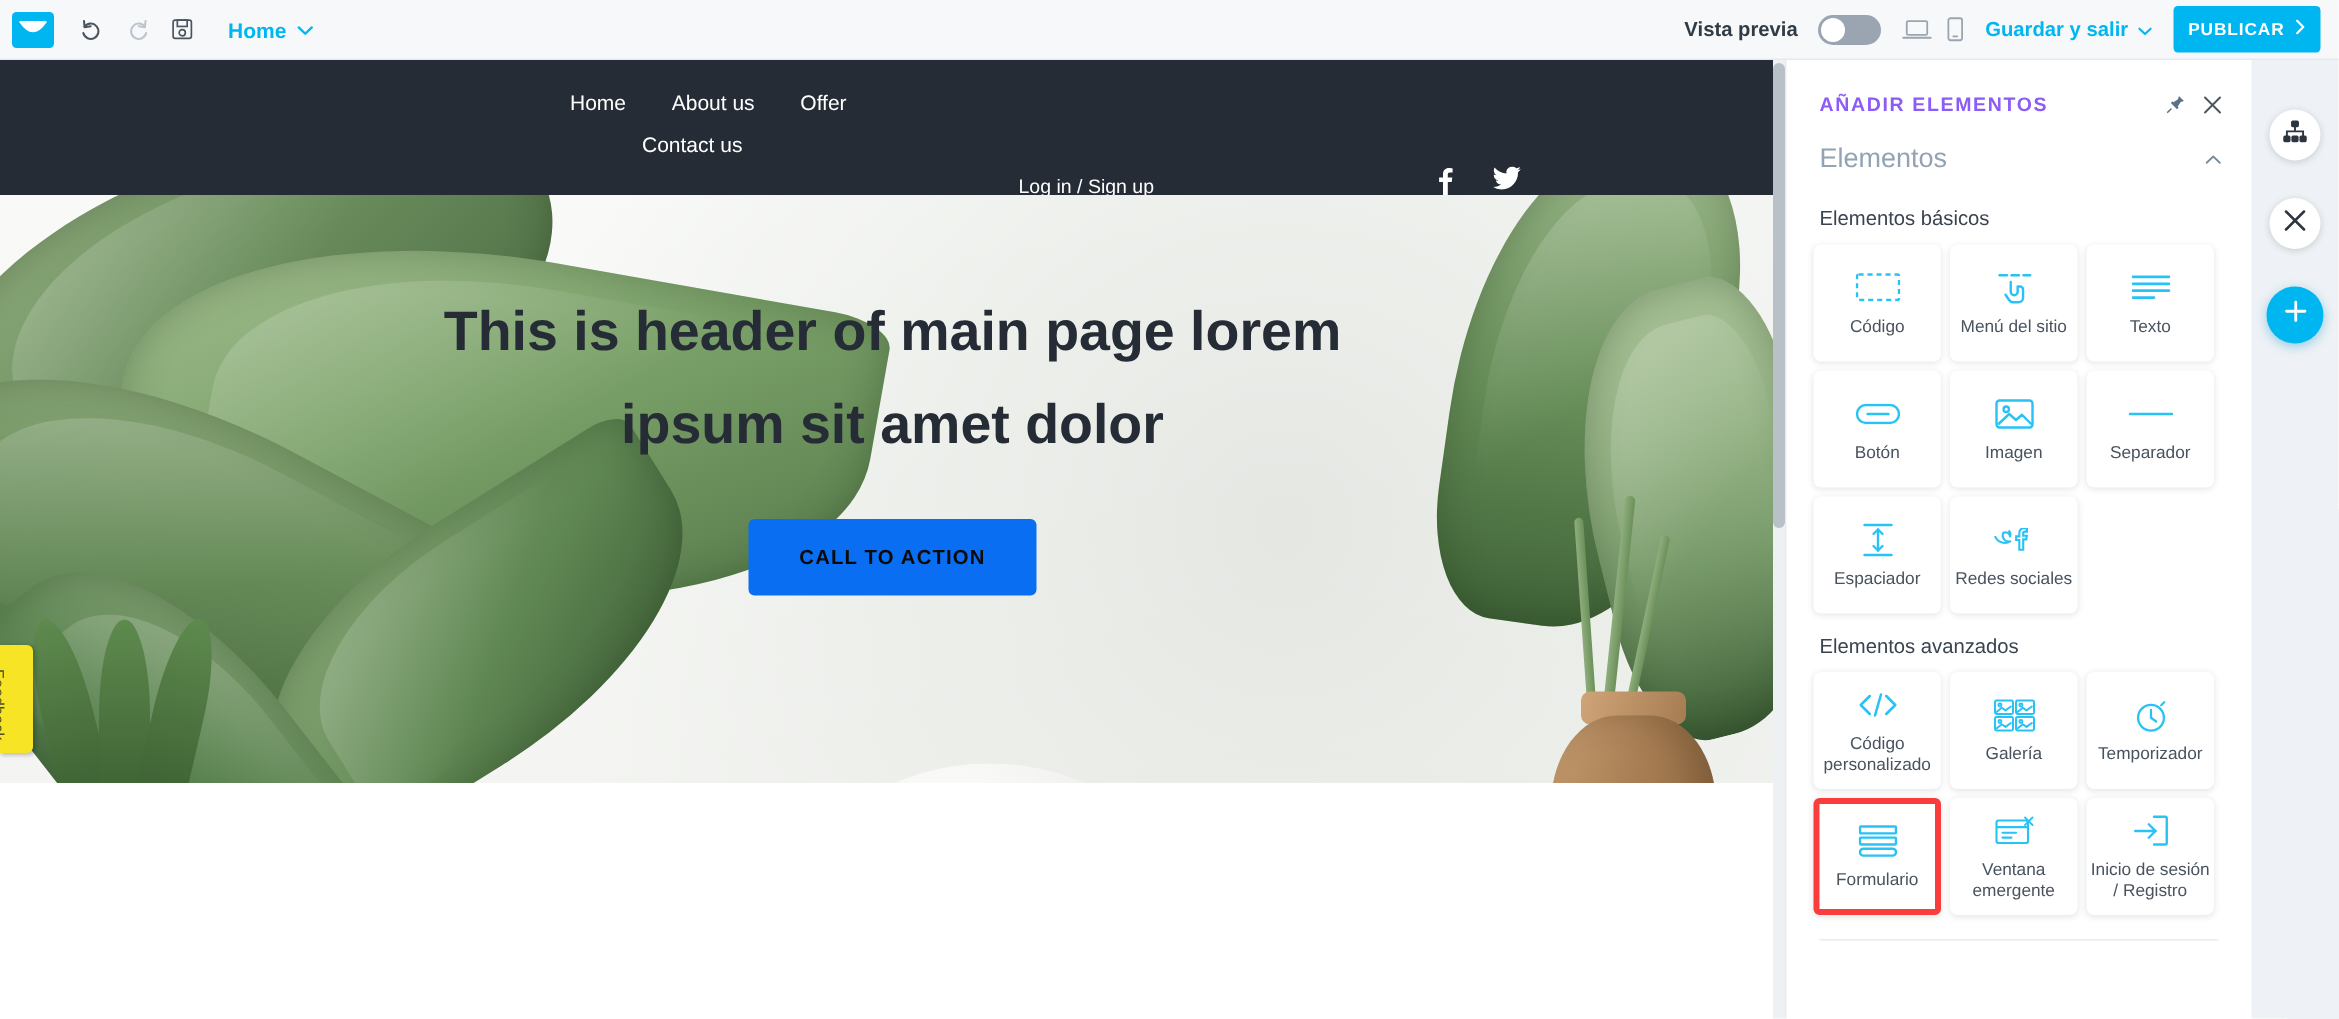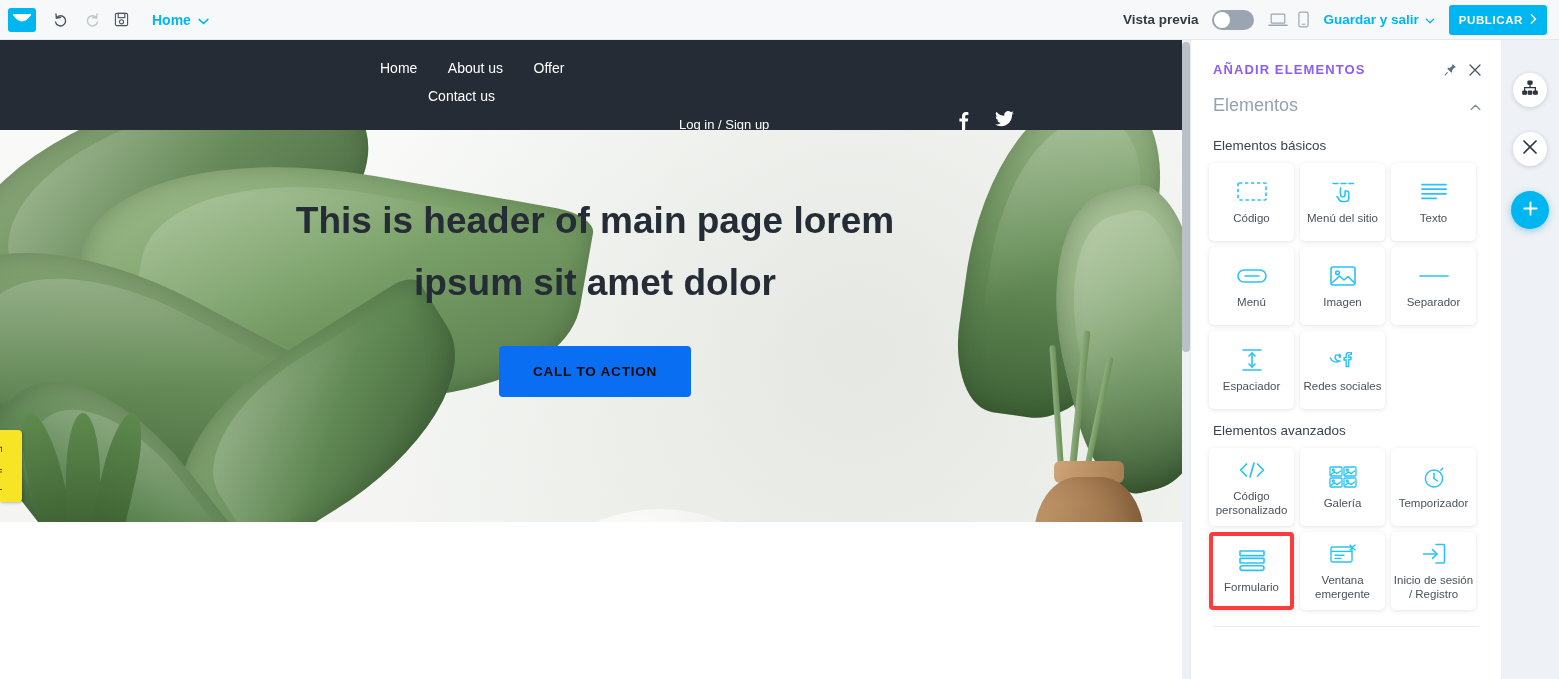--- a/index.html
+++ b/index.html
@@ -537,21 +537,21 @@
       <span class="t-label">Texto</span>
     </div>
 
     <div class="tile">
       <span class="t-icon">
         <svg width="30" height="14" viewBox="0 0 30 14" fill="none" stroke="#29c2f5" stroke-width="1.6">
           <rect x="1" y="1" width="28" height="12" rx="6"></rect>
           <path d="M8 7 H22" stroke-linecap="round"></path>
         </svg>
       </span>
-      <span class="t-label">Menú</span>
+      <span class="t-label">Botón</span>
     </div>
 
     <div class="tile">
       <span class="t-icon">
         <svg width="26" height="20" viewBox="0 0 26 20" fill="none" stroke="#29c2f5" stroke-width="1.6">
           <rect x="1" y="1" width="24" height="18" rx="2"></rect>
           <circle cx="7.5" cy="6.8" r="1.8"></circle>
           <path d="M2.5 16.5 L9.5 10 L14 14 L18 10.5 L24 16.5" stroke-linecap="round" stroke-linejoin="round"></path>
         </svg>
       </span>

